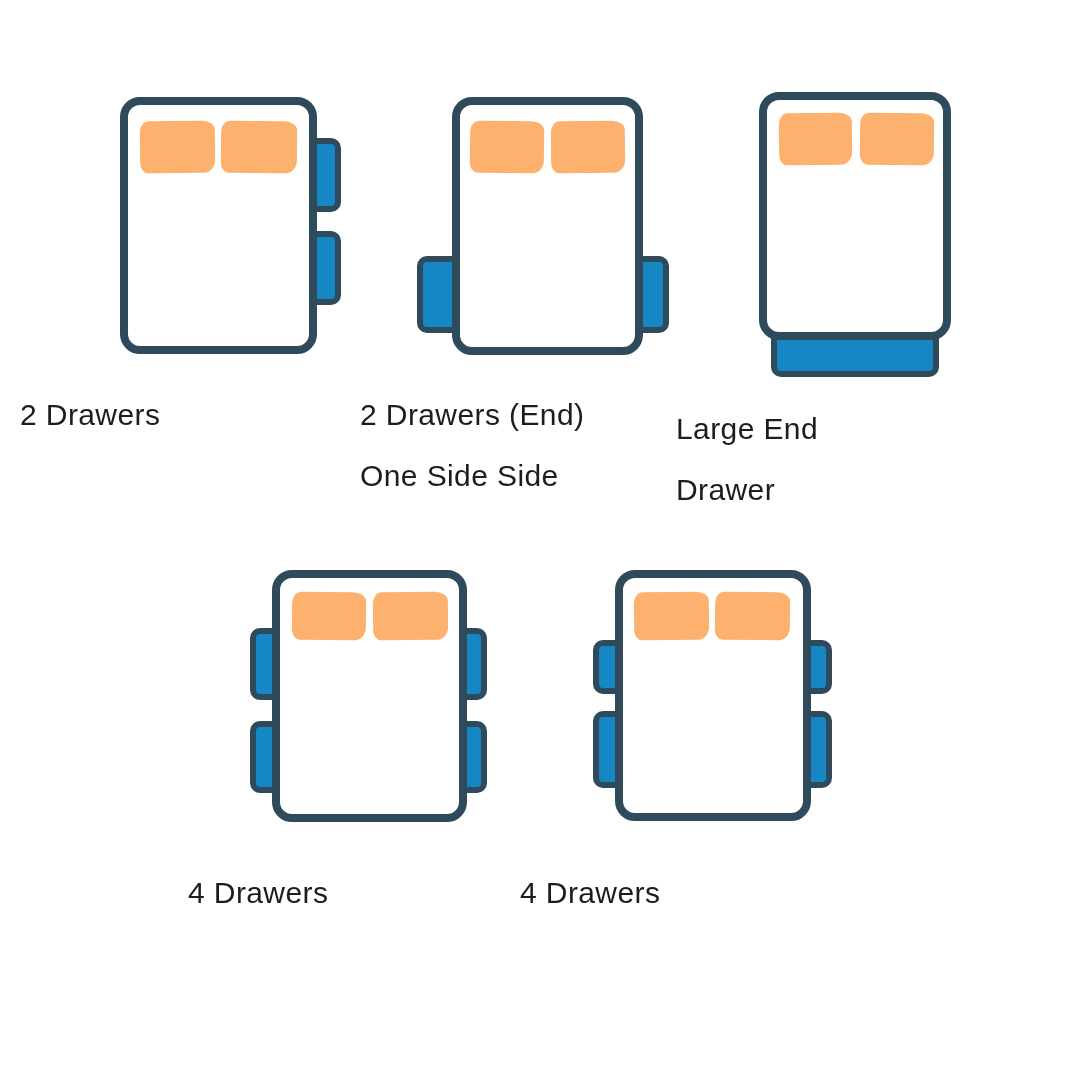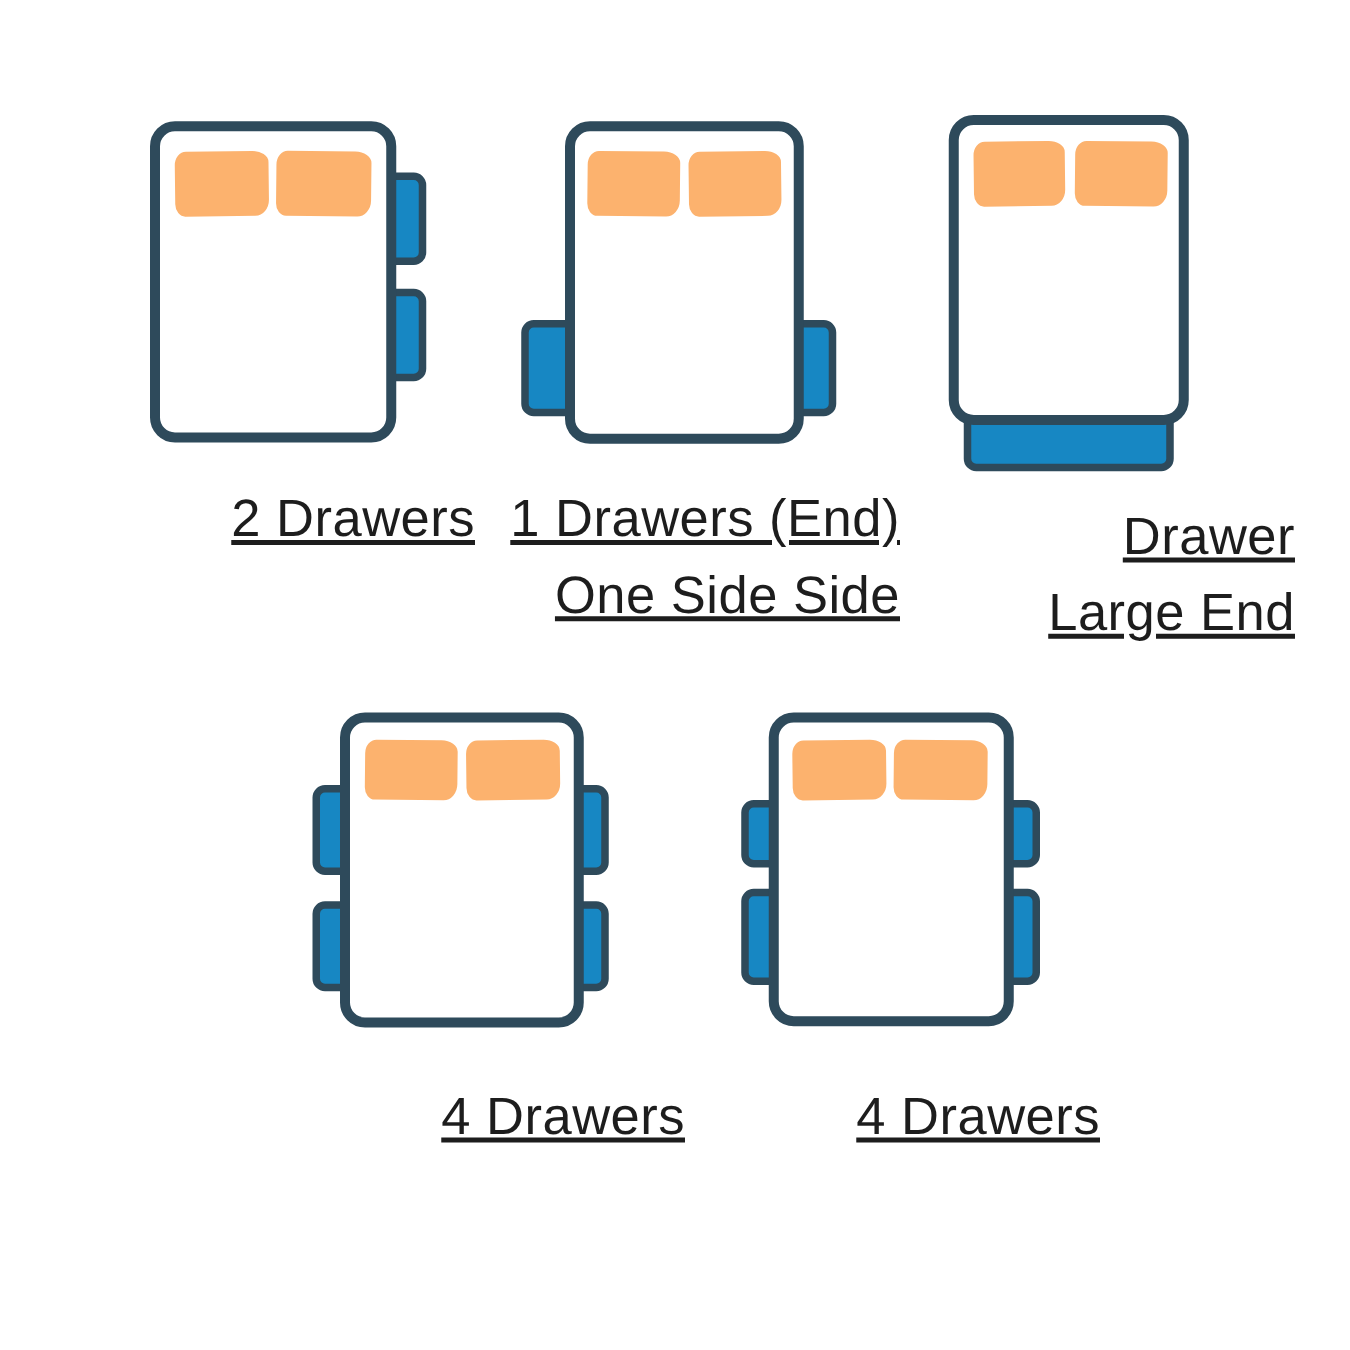--- a/index.html
+++ b/index.html
@@ -22,25 +22,24 @@
   .tilt-a{transform:rotate(-0.7deg);}
   .tilt-b{transform:rotate(0.6deg);}
   .drawer{
     position:absolute;box-sizing:border-box;z-index:1;
     background:var(--drawer-blue,#1787c3);
     border:6px solid var(--outline,#2e4a5b);
     border-radius:10px;
   }
   .figure-label{
     position:absolute;width:360px;z-index:4;
-    text-align:right;
-    font-size:42px;line-height:61px;letter-spacing:0.4px;
+    text-align:left;
+    font-size:30px;line-height:61px;letter-spacing:0.4px;
     font-weight:500;
     color:var(--text,#1d1d1d);
-    text-decoration:underline;
   }
 </style>
 </head>
 <body>
 
 <div id="canvas">
 
   <div>
     <div class="drawer" style="left:293px;top:138px;width:48px;height:74px;"></div>
     <div class="drawer" style="left:293px;top:231px;width:48px;height:74px;"></div>
@@ -52,33 +51,33 @@
     </div>
   </div>
 
   <div>
     <div class="drawer" style="left:417px;top:256px;width:48px;height:77px;"></div>
     <div class="drawer" style="left:621px;top:256px;width:48px;height:77px;"></div>
     <div class="bed" style="left:452px;top:97px;width:191px;height:258px;"></div>
     <div class="pillow tilt-b" style="left:470px;top:121px;width:74px;height:52px;"></div>
     <div class="pillow tilt-a" style="left:551px;top:121px;width:74px;height:52px;"></div>
     <div class="figure-label" style="left:360px;top:384px;">
-      <div>1 Drawers (End)</div>
+      <div>2 Drawers (End)</div>
       <div>One Side Side</div>
     </div>
   </div>
 
   <div>
     <div class="drawer" style="left:771px;top:320px;width:168px;height:57px;"></div>
     <div class="bed" style="left:759px;top:92px;width:192px;height:248px;"></div>
     <div class="pillow tilt-a" style="left:779px;top:113px;width:73px;height:52px;"></div>
     <div class="pillow tilt-b" style="left:860px;top:113px;width:74px;height:52px;"></div>
     <div class="figure-label" style="left:676px;top:398px;">
+      <div>Large End</div>
       <div>Drawer</div>
-      <div>Large End</div>
     </div>
   </div>
 
   <div>
     <div class="drawer" style="left:250px;top:628px;width:48px;height:72px;"></div>
     <div class="drawer" style="left:250px;top:721px;width:48px;height:72px;"></div>
     <div class="drawer" style="left:439px;top:628px;width:48px;height:72px;"></div>
     <div class="drawer" style="left:439px;top:721px;width:48px;height:72px;"></div>
     <div class="bed" style="left:272px;top:570px;width:195px;height:252px;"></div>
     <div class="pillow tilt-b" style="left:292px;top:592px;width:74px;height:48px;"></div>

